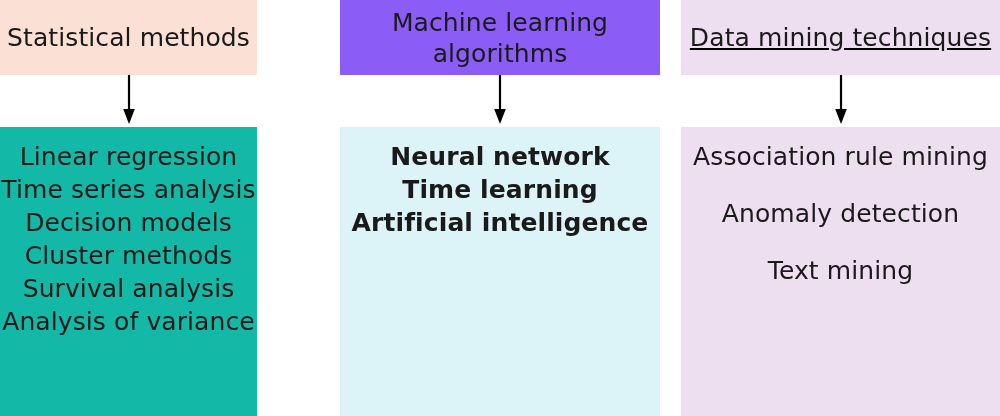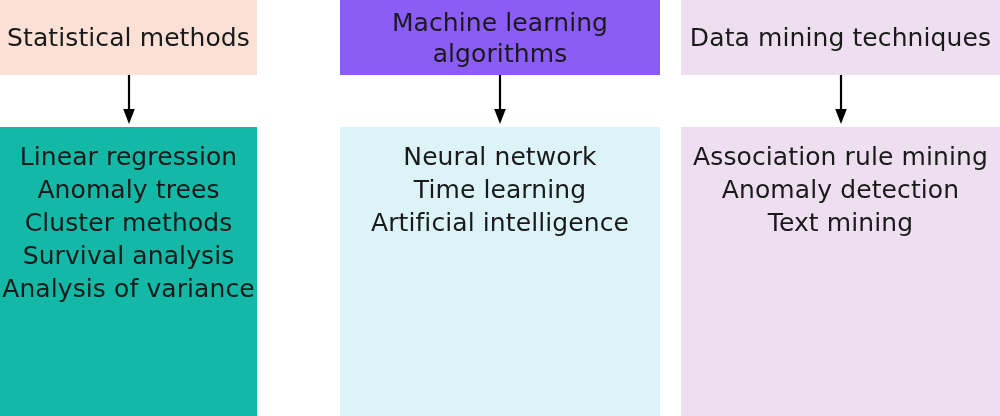--- a/index.html
+++ b/index.html
@@ -87,51 +87,52 @@
   <div class="column col-0">
     <div class="header-box" style="background: rgb(251, 224, 213);">
       <div class="header-text">Statistical methods</div>
     </div>
     <svg class="arrow" viewBox="0 0 20 50" xmlns="http://www.w3.org/2000/svg">
       <line x1="10" y1="0" x2="10" y2="39" stroke="#000000" stroke-width="2.2"></line>
       <polygon points="10,49 4.2,34 15.8,34" fill="#000000"></polygon>
     </svg>
     <div class="body-box" style="background: #14b8a6;">
         <div class="item">Linear regression</div>
-        <div class="item">Anomaly trees</div>
+        <div class="item">Time series analysis</div>
+        <div class="item">Decision models</div>
         <div class="item">Cluster methods</div>
         <div class="item">Survival analysis</div>
         <div class="item">Analysis of variance</div>
       </div>
   </div>
 
   <div class="column col-1">
     <div class="header-box" style="background: #8b5cf6;">
       <div class="header-text">Machine learning
 algorithms</div>
     </div>
     <svg class="arrow" viewBox="0 0 20 50" xmlns="http://www.w3.org/2000/svg">
       <line x1="10" y1="0" x2="10" y2="39" stroke="#000000" stroke-width="2.2"></line>
       <polygon points="10,49 4.2,34 15.8,34" fill="#000000"></polygon>
     </svg>
-    <div class="body-box" style="background: rgb(220, 243, 247);">
+    <div class="body-box" style="background: rgb(220, 243, 247); font-weight: bold;">
         <div class="item">Neural network</div>
         <div class="item">Time learning</div>
         <div class="item">Artificial intelligence</div>
       </div>
   </div>
 
   <div class="column col-2">
-    <div class="header-box" style="background: rgb(237, 223, 239);">
+    <div class="header-box" style="background: rgb(237, 223, 239); text-decoration: underline;">
       <div class="header-text">Data mining techniques</div>
     </div>
     <svg class="arrow" viewBox="0 0 20 50" xmlns="http://www.w3.org/2000/svg">
       <line x1="10" y1="0" x2="10" y2="39" stroke="#000000" stroke-width="2.2"></line>
       <polygon points="10,49 4.2,34 15.8,34" fill="#000000"></polygon>
     </svg>
-    <div class="body-box" style="background: rgb(237, 223, 239);">
+    <div class="body-box" style="background: rgb(237, 223, 239); gap: 24px;">
         <div class="item">Association rule mining</div>
         <div class="item">Anomaly detection</div>
         <div class="item">Text mining</div>
       </div>
   </div>
 
 </div>
 
 </body></html>

